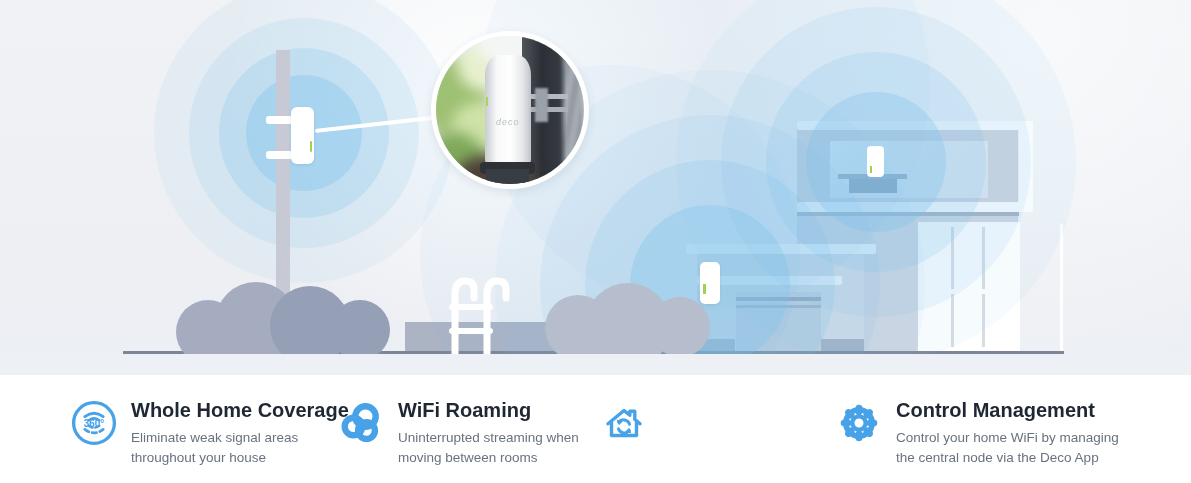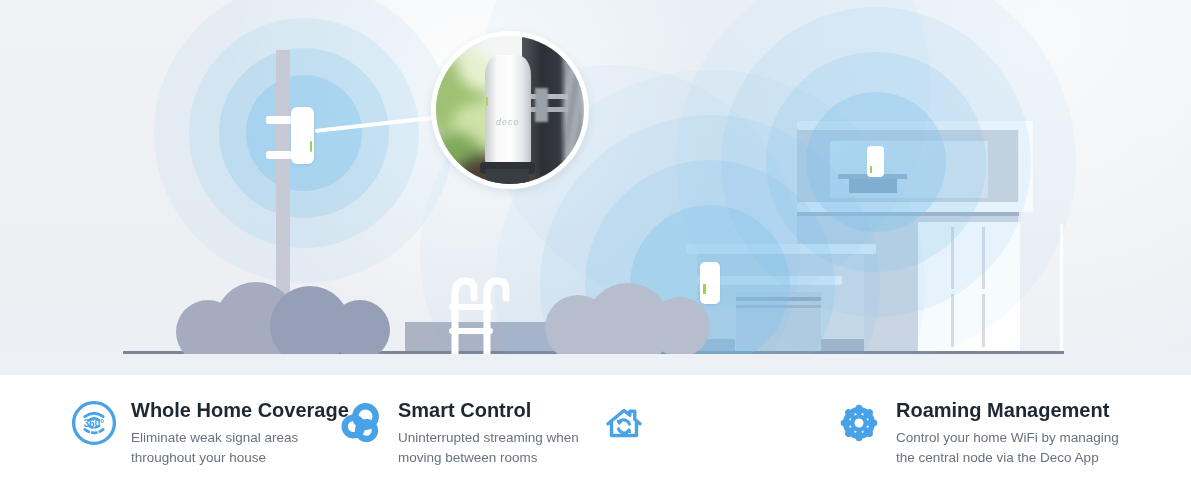--- a/index.html
+++ b/index.html
@@ -182,21 +182,21 @@
 
 <div class="feature" style="left:337px;">
   <svg class="f-icon" viewBox="0 0 48 48">
     <g fill="none" stroke="#48a2e8" stroke-width="6.4">
       <circle cx="28.5" cy="17.5" r="10.2"></circle>
       <circle cx="16.5" cy="27.5" r="8.8"></circle>
       <circle cx="29.5" cy="31.5" r="8.4"></circle>
     </g>
   </svg>
   <div>
-    <div class="f-title">Smart Control</div>
+    <div class="f-title">WiFi Roaming</div>
     <div class="f-desc" style="width:205px;">Uninterrupted streaming when moving between rooms</div>
   </div>
 </div>
 
 <div class="feature" style="left:600px;">
   <svg class="f-icon" viewBox="0 0 48 48">
     <g fill="none" stroke="#48a2e8" stroke-width="3.4" stroke-linejoin="round" stroke-linecap="round">
       <path d="M11.5,23.5 V36.5 H36.5 V23.5"></path>
       <path d="M8,24.8 L24,11.5 L29.8,16.3 V12.2 H34.8 V20.4 L40,24.8"></path>
       <path d="M29.6,25.2 A6.4,6.4 0 0 0 18.6,23.2" stroke-width="3"></path>
@@ -216,16 +216,16 @@
         <line x1="35" y1="24" x2="39" y2="24"></line>
       <line x1="13.4" y1="13.4" x2="16.2" y2="16.2"></line>
         <line x1="31.8" y1="31.8" x2="34.6" y2="34.6"></line>
       <line x1="13.4" y1="34.6" x2="16.2" y2="31.8"></line>
         <line x1="31.8" y1="16.2" x2="34.6" y2="13.4"></line>
     </g>
     <circle cx="24" cy="24" r="13.2" fill="none" stroke="#48a2e8" stroke-width="5.6"></circle>
     <circle cx="24" cy="24" r="6.6" fill="#ffffff" stroke="#48a2e8" stroke-width="4.2"></circle>
   </svg>
   <div>
-    <div class="f-title">Roaming Management</div>
+    <div class="f-title">Control Management</div>
     <div class="f-desc" style="width:235px;">Control your home WiFi by managing the central node via the Deco App</div>
   </div>
 </div>
 
 </body></html>

